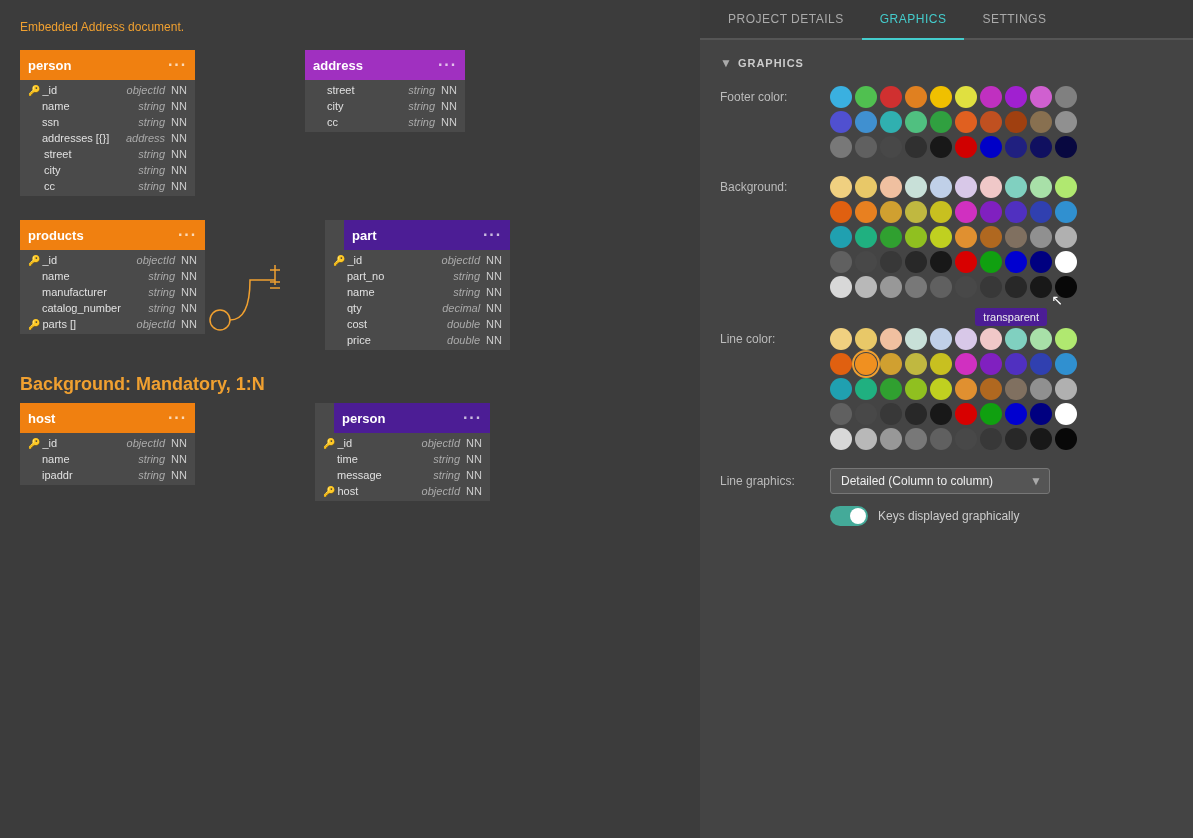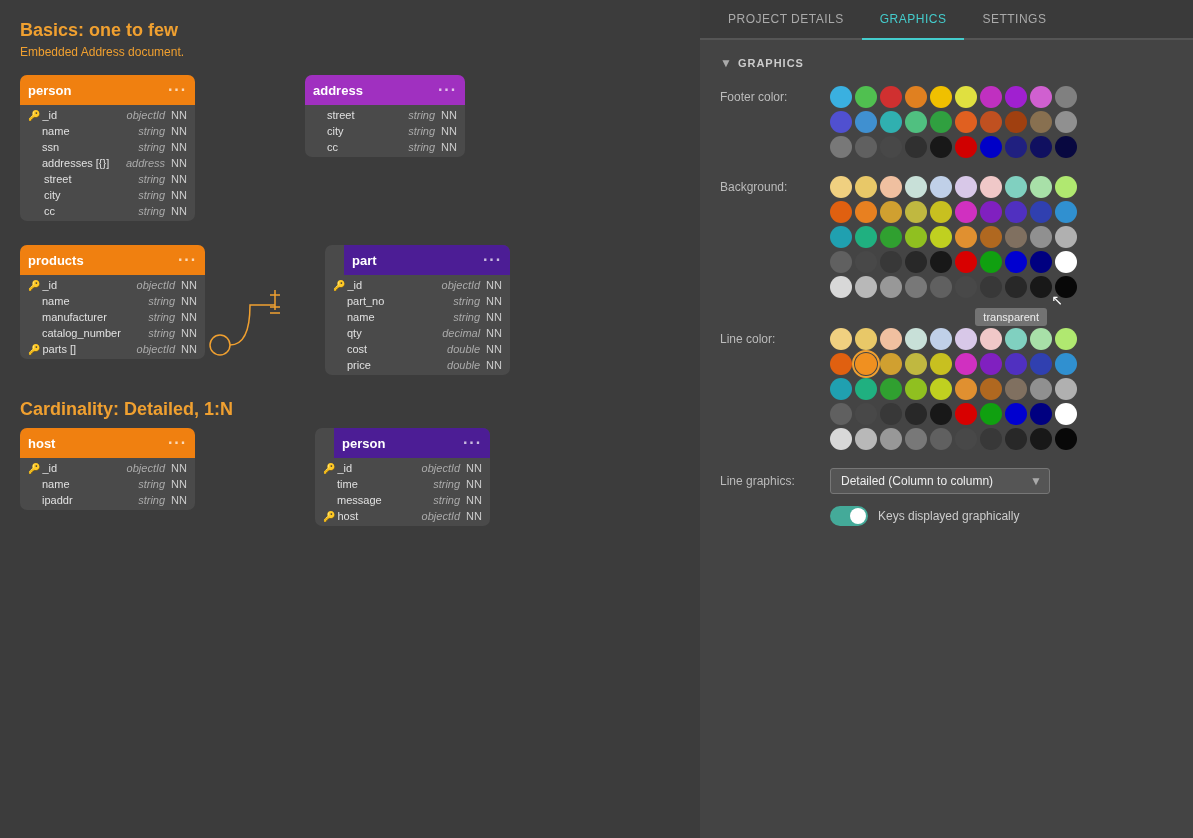--- a/index.html
+++ b/index.html
@@ -32,21 +32,21 @@
     .section-subtitle {
       color: #f0a030;
       font-size: 12px;
       margin-bottom: 16px;
     }
 
     
     .db-table {
       min-width: 170px;
       background: #4a4a4a;
-      border-radius: 7px;
+      border-radius: 0;
       overflow: hidden;
       position: relative;
     }
 
     .db-table-header {
       display: flex;
       align-items: center;
       justify-content: space-between;
       padding: 6px 8px;
       font-weight: bold;
@@ -208,21 +208,21 @@
       top: 2px;
       right: 2px;
     }
     .toggle-label {
       color: #ccc;
       font-size: 12px;
     }
 
     
     .tooltip-box {
-      background: #737373;
+      background: #4c1d95;
       color: #eee;
       font-size: 11px;
       padding: 3px 8px;
       border-radius: 3px;
       position: absolute;
       pointer-events: none;
       white-space: nowrap;
     }
 
     .key-icon {
@@ -230,21 +230,20 @@
       font-size: 10px;
       margin-right: 2px;
     }
   </style>
 </head>
 <body>
 
 <div class="left-panel">
 
   <div class="section-block">
-    <div class="section-title">Basics: one to few</div>
     <div class="section-subtitle">Embedded Address document.</div>
 
     <div style="position:relative; display:flex; gap:60px; align-items:flex-start;">
 
       <div class="db-table" style="min-width:175px;">
         <div class="db-table-header orange">
           <span>person</span>
           <span class="dots">···</span>
         </div>
         <div class="db-table-body">
@@ -403,21 +402,21 @@
             <span class="field-name" style="padding-left:14px;">price</span>
             <span class="field-type">double</span>
             <span class="field-nn">NN</span>
           </div>
         </div>
       </div>
     </div>
   </div>
 
   <div class="section-block">
-    <div class="section-title">Cardinality: Detailed, 1:N</div>
+    <div class="section-title">Background: Mandatory, 1:N</div>
 
     <div style="position:relative; display:flex; gap:60px; align-items:flex-start; margin-top:8px;">
 
       <div class="db-table" style="min-width:175px;">
         <div class="db-table-header orange">
           <span>host</span>
           <span class="dots">···</span>
         </div>
         <div class="db-table-body">
           <div class="db-row">

